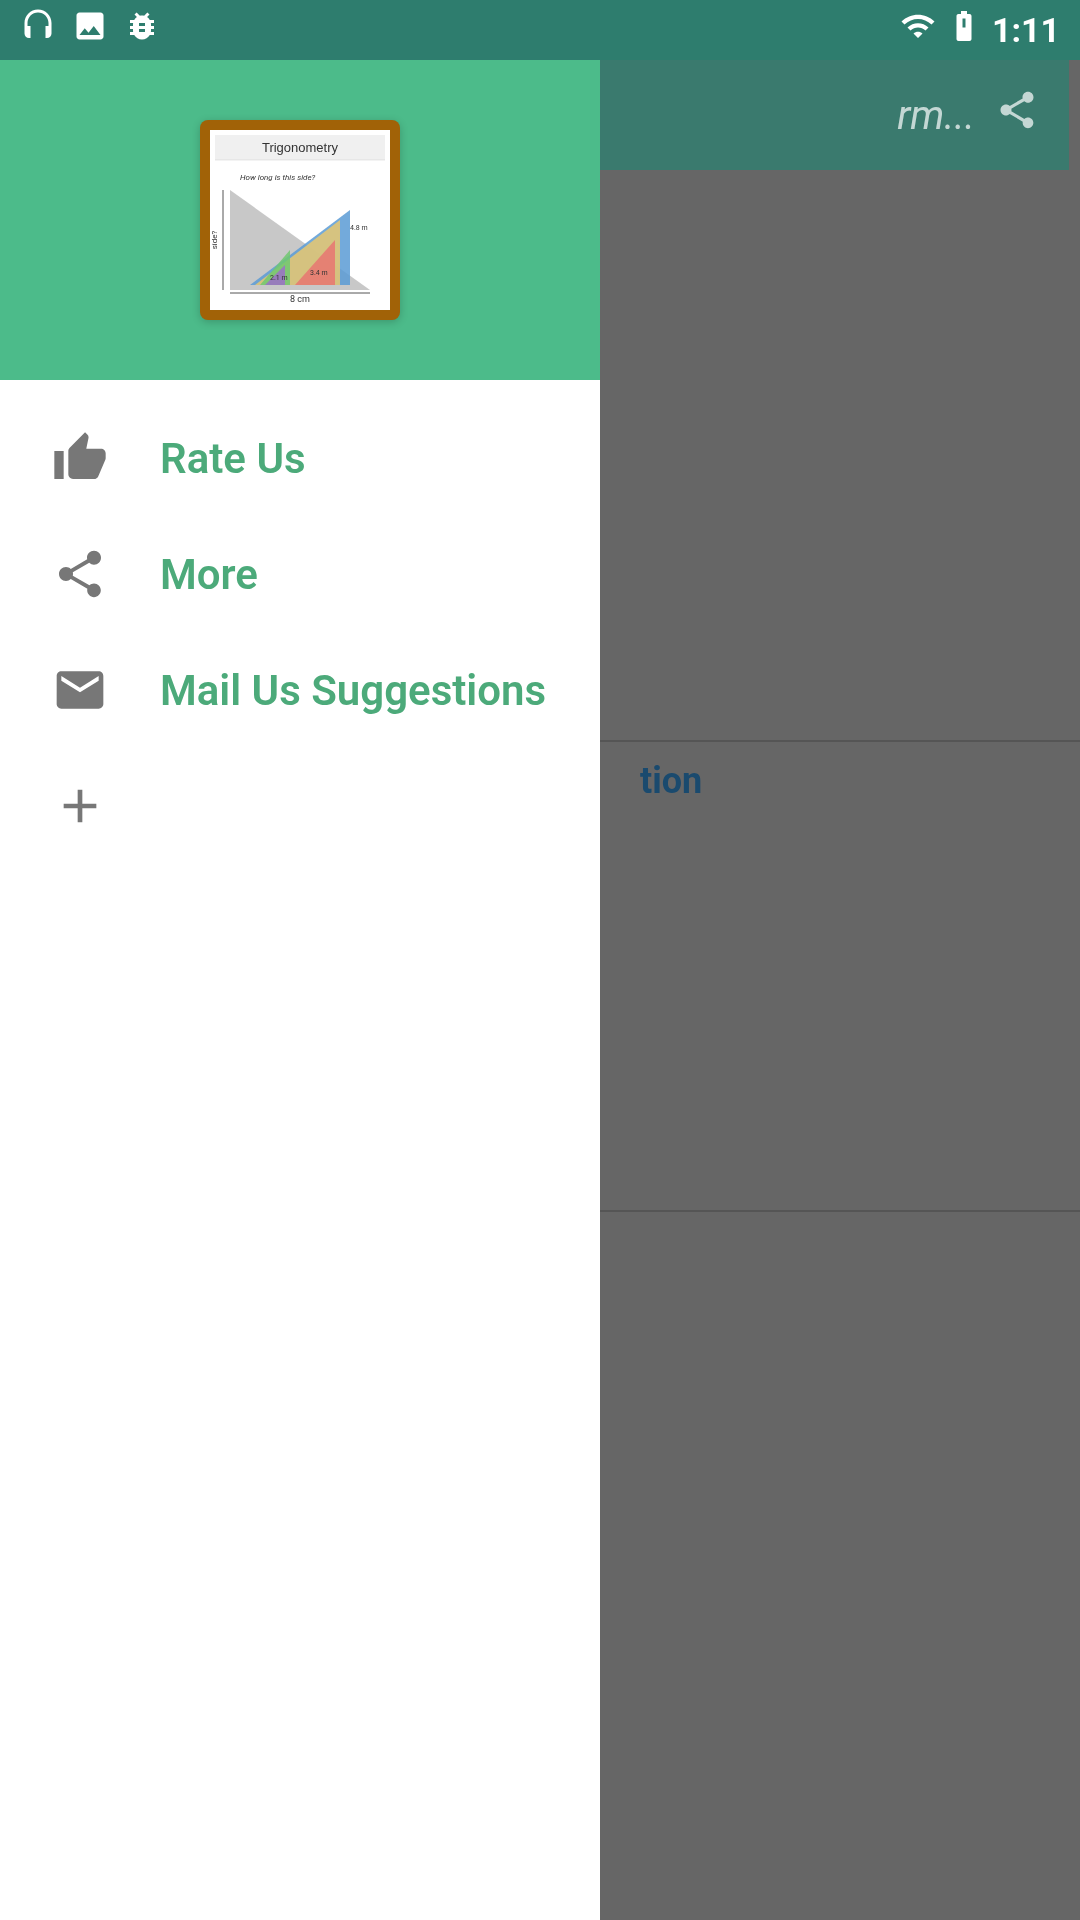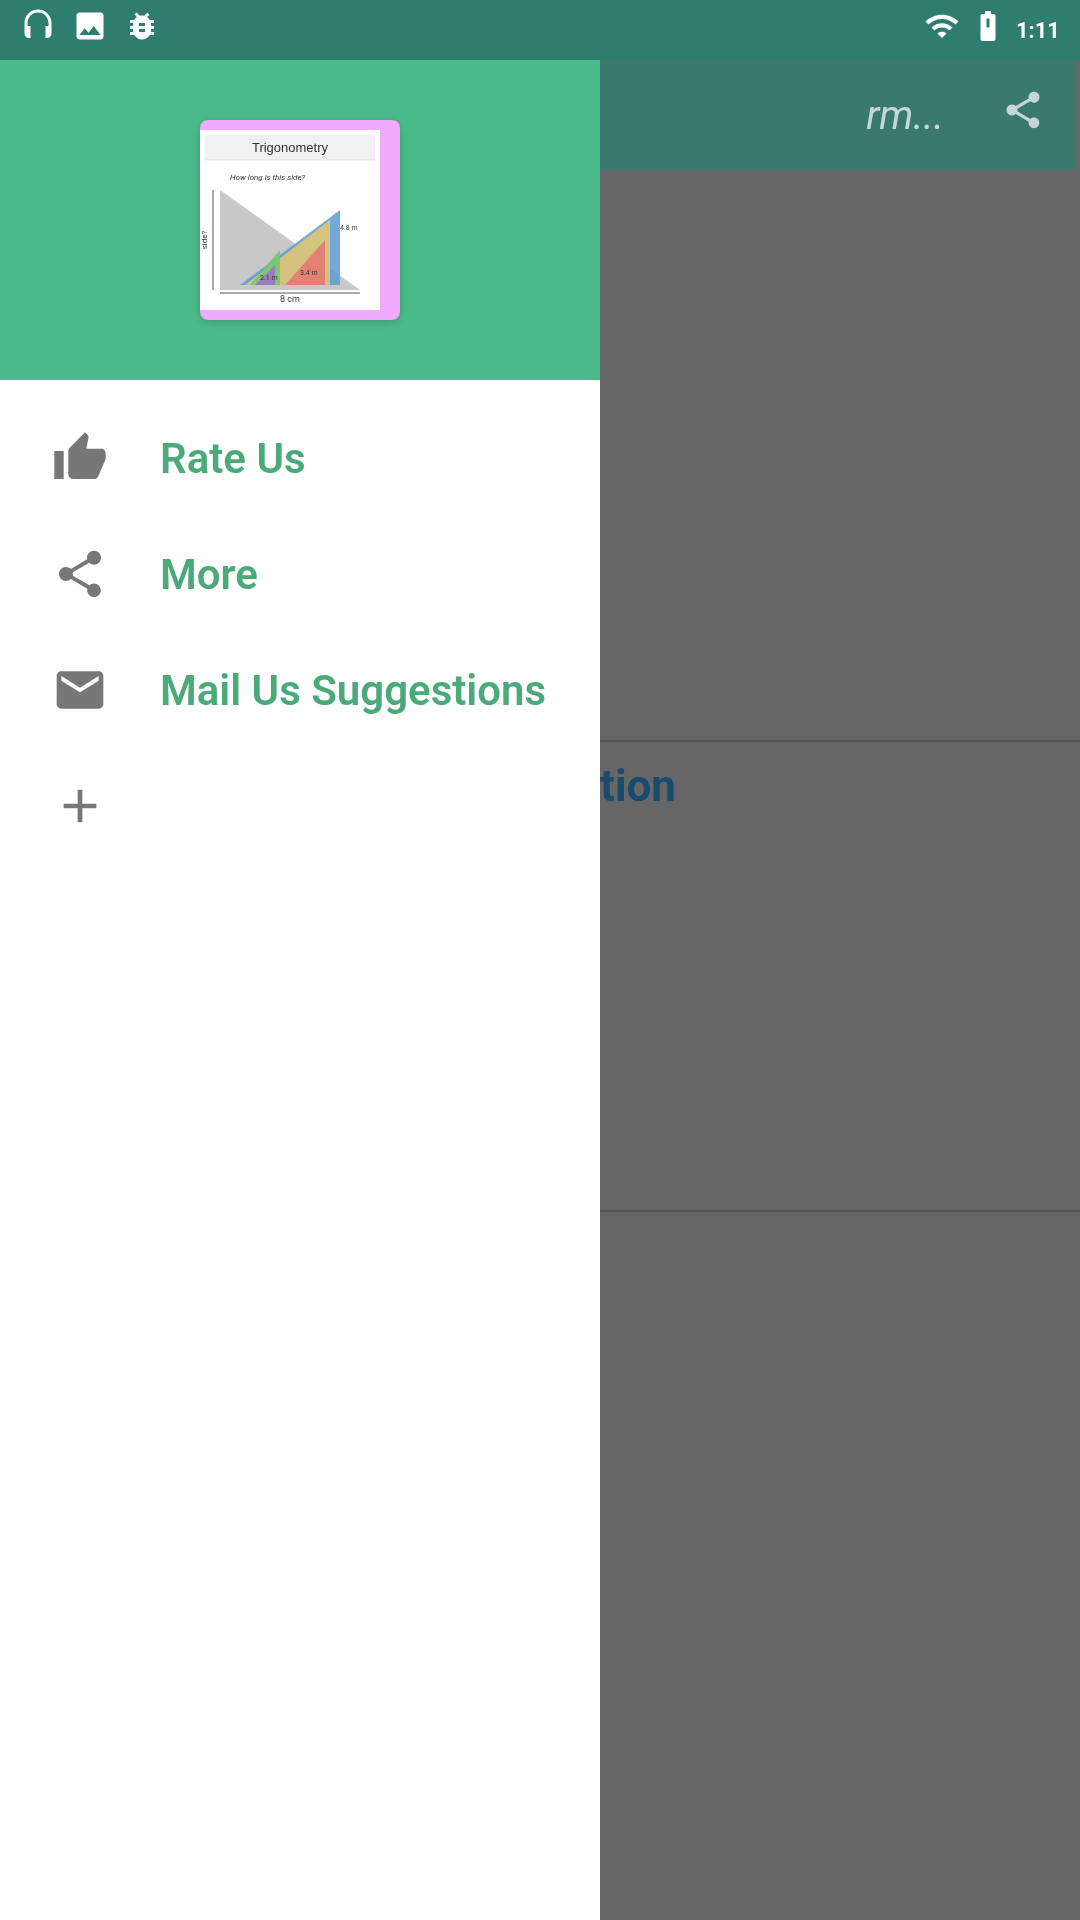--- a/index.html
+++ b/index.html
@@ -39,64 +39,64 @@
     }
 
     .status-icons-right {
       display: flex;
       align-items: center;
       gap: 10px;
     }
 
     .status-time {
       color: white;
-      font-size: 22px;
+      font-size: 34px;
       font-weight: bold;
     }
 
     
     .bg-right-panel {
       position: absolute;
       top: 0; left: 590px; right: 0; bottom: 0;
       background: #666;
       z-index: 1;
     }
 
     .bg-toolbar {
       position: absolute;
-      top: 60px; left: 590px; right: 5px;
+      top: 60px; left: 590px; right: 11px;
       height: 110px;
       background: #3a7a6e;
       display: flex;
       align-items: center;
       justify-content: flex-end;
       padding: 0 30px;
       z-index: 2;
-      gap: 37px;
     }
 
     .bg-toolbar-text {
       color: rgba(255,255,255,0.7);
       font-size: 40px;
       font-style: italic;
       margin-right: 20px;
     }
 
     .bg-share-icon {
       color: rgba(255,255,255,0.7);
       font-size: 40px;
     }
 
     .bg-section-text {
       position: absolute;
       top: 760px; left: 600px;
       color: #1a4a6e;
-      font-size: 44px;
+      font-size: 36px;
       font-weight: bold;
       z-index: 2;
+      padding-left: 40px;
     }
 
     .bg-divider-top {
       position: absolute;
       top: 740px; left: 590px; right: 0;
       height: 2px;
       background: #555;
       z-index: 2;
     }
 
@@ -133,24 +133,25 @@
       height: 380px;
       display: flex;
       align-items: center;
       justify-content: center;
       padding-top: 60px;
     }
 
     .app-logo {
       width: 200px;
       height: 200px;
-      background: #f0abfc;
+      background: #a16207;
       border-radius: 8px;
       display: flex;
       align-items: center;
+      justify-content: center;
       overflow: hidden;
       box-shadow: 0 2px 8px rgba(0,0,0,0.2);
     }
 
     
     .trig-illustration {
       width: 180px;
       height: 180px;
     }
 

